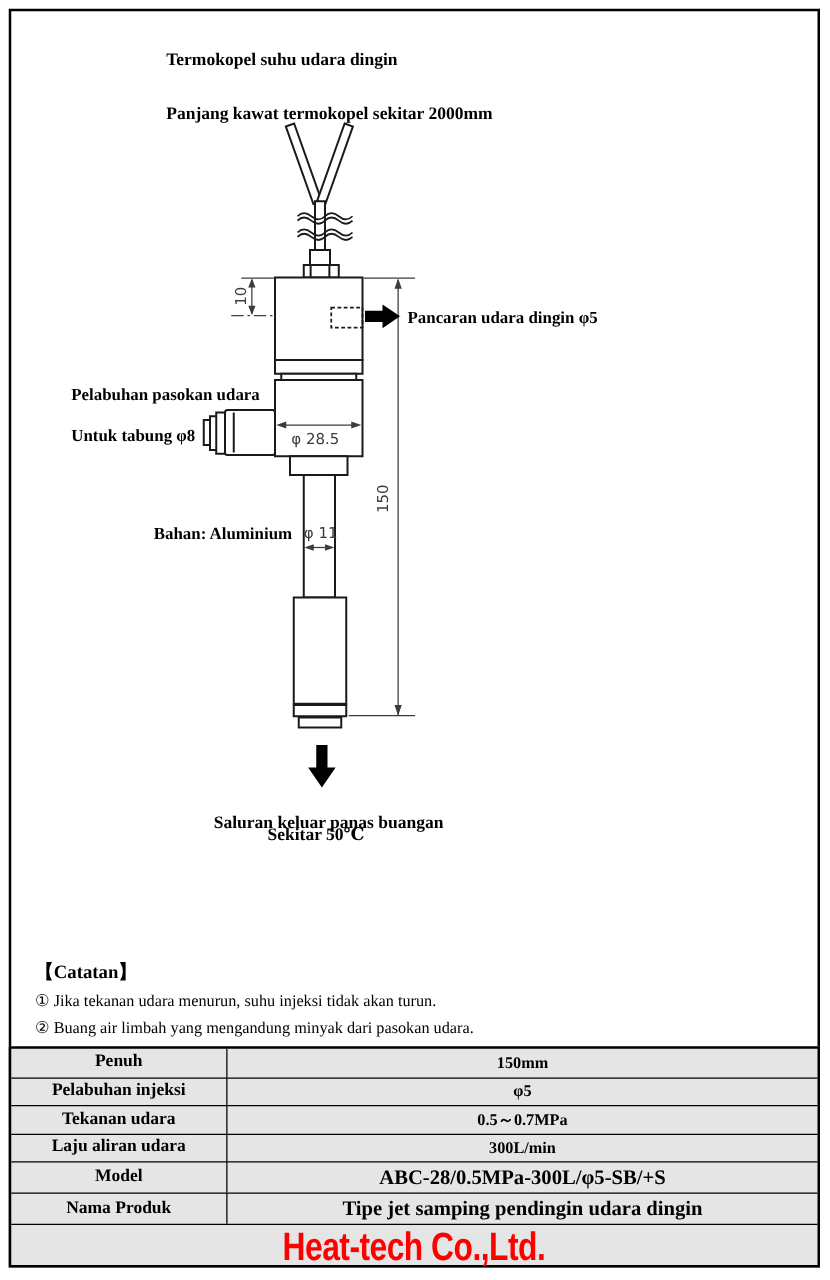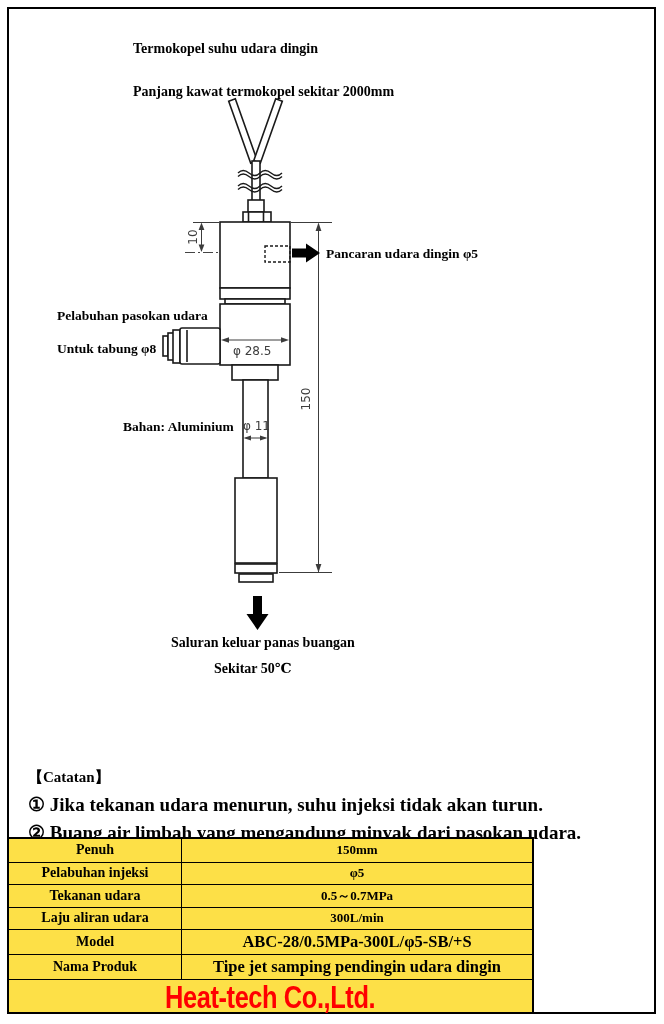--- a/index.html
+++ b/index.html
@@ -22,29 +22,29 @@
   }
   .rot { transform:rotate(-90deg); transform-origin:center; text-align:center; }
   .page-border {
     position:absolute; left:7px; top:7px; width:649px; height:1007px;
     border:2px solid #000;
   }
   svg.diagram { position:absolute; left:0; top:0; }
 
   .notes { position:absolute; left:28px; top:768px; }
   .notes-heading { font-weight:bold; font-size:15px; margin-bottom:6px; }
-  .note-item { font-weight:bold; font-size:19px; margin-bottom:5px; white-space:nowrap; }
+  .note-item { font-weight:normal; font-size:13px; margin-bottom:5px; white-space:nowrap; }
 
   .spec-table {
-    position:absolute; left:7px; top:837px; width:527px; height:177px;
+    position:absolute; left:7px; top:837px; width:649px; height:177px;
     display:grid;
     grid-template-columns:173px 1fr;
     grid-template-rows:22.5px 22.5px 22.5px 22.5px 25px 25px 37px;
     border:2px solid #000;
-    background:#fde047;
+    background:#e5e5e5;
   }
   .cell {
     display:flex; align-items:center; justify-content:center;
     border-top:1.5px solid #000;
     font-weight:bold;
     overflow:hidden;
   }
   .cell.r0 { border-top:none; }
   .cell.label-cell { border-right:1.5px solid #000; font-size:14px; }
   .cell.value-cell { font-size:13px; }
@@ -139,21 +139,21 @@
 
   <polygon points="253,596 262,596 262,614 268.5,614 257.5,630 246.5,614 253,614" fill="#000"></polygon>
 </svg>
 
 <div class="abs lbl" style="left:133px; top:41px;">Termokopel suhu udara dingin</div>
 <div class="abs lbl" style="left:133px; top:84px;">Panjang kawat termokopel sekitar 2000mm</div>
 <div class="abs lbl-sm" style="left:326px; top:246px;">Pancaran udara dingin φ5</div>
 <div class="abs lbl-sm" style="left:57px; top:308px;">Pelabuhan pasokan udara</div>
 <div class="abs lbl-sm" style="left:57px; top:341px;">Untuk tabung φ8</div>
 <div class="abs lbl-sm" style="left:123px; top:419px;">Bahan: Aluminium</div>
-<div class="abs lbl" style="left:171px; top:635px;">Saluran keluar panas buangan</div>
+<div class="abs lbl" style="left:171px; top:651px;">Saluran keluar panas buangan</div>
 <div class="abs lbl" style="left:214px; top:660px;">Sekitar 50℃</div>
 
 <div class="abs dim rot" style="left:182px; top:230px; width:22px;">10</div>
 <div class="abs dim" style="left:233px; top:344px;">φ 28.5</div>
 <div class="abs dim rot" style="left:292px; top:392px; width:28px;">150</div>
 <div class="abs dim" style="left:243px; top:419px;">φ 11</div>
 
 <div class="notes">
   <div class="notes-heading">【Catatan】</div>
   <div class="note-item">① Jika tekanan udara menurun, suhu injeksi tidak akan turun.</div>

